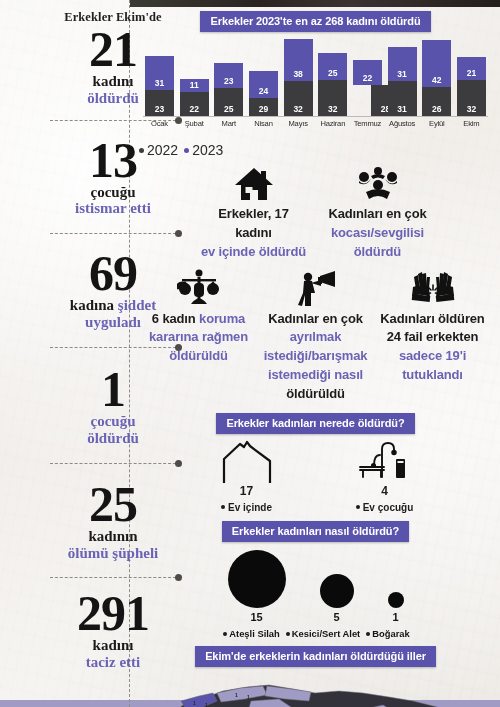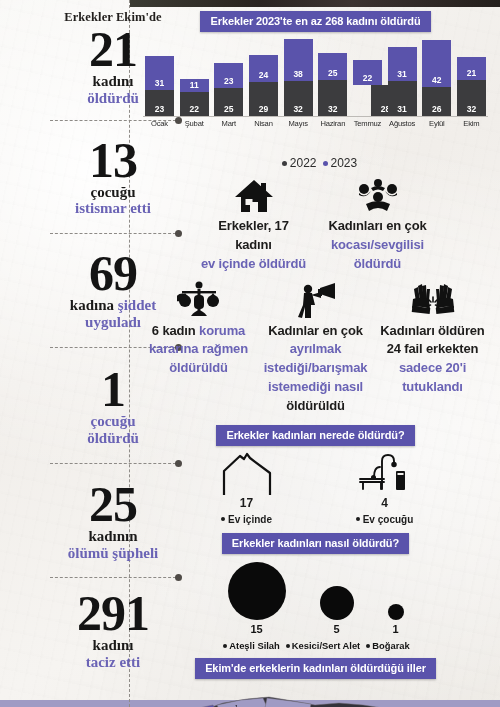--- a/index.html
+++ b/index.html
@@ -76,21 +76,21 @@
   .seg.y2023{ background:#5a53ab; }
   .seg.y2022{ background:#3c3c3e; }
   .seg span{
     position:absolute; left:0; right:0; bottom:2px; text-align:center;
     color:#fff; font-family:"Liberation Sans", sans-serif;
     font-size:8.5px; font-weight:700;
   }
   #months{ display:flex; justify-content:space-between; padding:2px 2px 0; }
   #months div{ width:29px; text-align:center; font-size:7.6px; color:#2a2a2a;
     font-family:"Liberation Sans", sans-serif; font-weight:400; letter-spacing:-.2px; }
-  #legend{ text-align:center; margin-top:19px; font-size:12px;
+  #legend{ margin-top:5px; font-size:14px;
     font-family:"Liberation Sans", sans-serif; color:#2b2b2b; }
   #legend b{ font-weight:400; }
   .ldot{ display:inline-block; width:5px; height:5px; border-radius:50%;
     vertical-align:middle; margin:0 3px 1px 8px; }
 
   
   .iconrow{ display:flex; justify-content:center; gap:14px; margin-top:6px; }
   .iconcell{ width:110px; text-align:center; }
   .iconcell.wide{ width:120px; }
   .iconart{ height:40px; display:flex; align-items:flex-end; justify-content:center; }
@@ -228,21 +228,21 @@
               <span>23</span>
             </div>
             <div class="seg y2022" style="height: 27.8571px;">
               <span>25</span>
             </div>
           </div>
           <div class="bargroup">
             <div class="seg y2023" style="height: 26.7429px;">
               <span>24</span>
             </div>
-            <div class="seg y2022" style="height: 34px;">
+            <div class="seg y2022" style="height: 18px;">
               <span>29</span>
             </div>
           </div>
           <div class="bargroup">
             <div class="seg y2023" style="height: 42.3429px;">
               <span>38</span>
             </div>
             <div class="seg y2022" style="height: 35.6571px;">
               <span>32</span>
             </div>
@@ -407,21 +407,21 @@
               <line x1="19" y1="18" x2="22" y2="21"></line>
               <line x1="29" y1="18" x2="26" y2="21"></line>
               <line x1="18" y1="25" x2="21.5" y2="24"></line>
               <line x1="30" y1="25" x2="26.5" y2="24"></line>
             </g>
           </svg>
         </div>
         <div class="cap">
           <span class="dk">Kadınları öldüren</span><br>
           <span class="dk">24 fail erkekten</span><br>
-          <span class="pp">sadece 20'i tutuklandı</span>
+          <span class="pp">sadece 19'i tutuklandı</span>
         </div>
       </div>
     </div>
 
     <div id="where">
       <div class="banner">Erkekler kadınları nerede öldürdü?</div>
       <div id="whererow">
         <div class="wcell">
           <div class="wart">
             <svg width="62" height="44" viewBox="0 0 62 44" aria-hidden="true">

